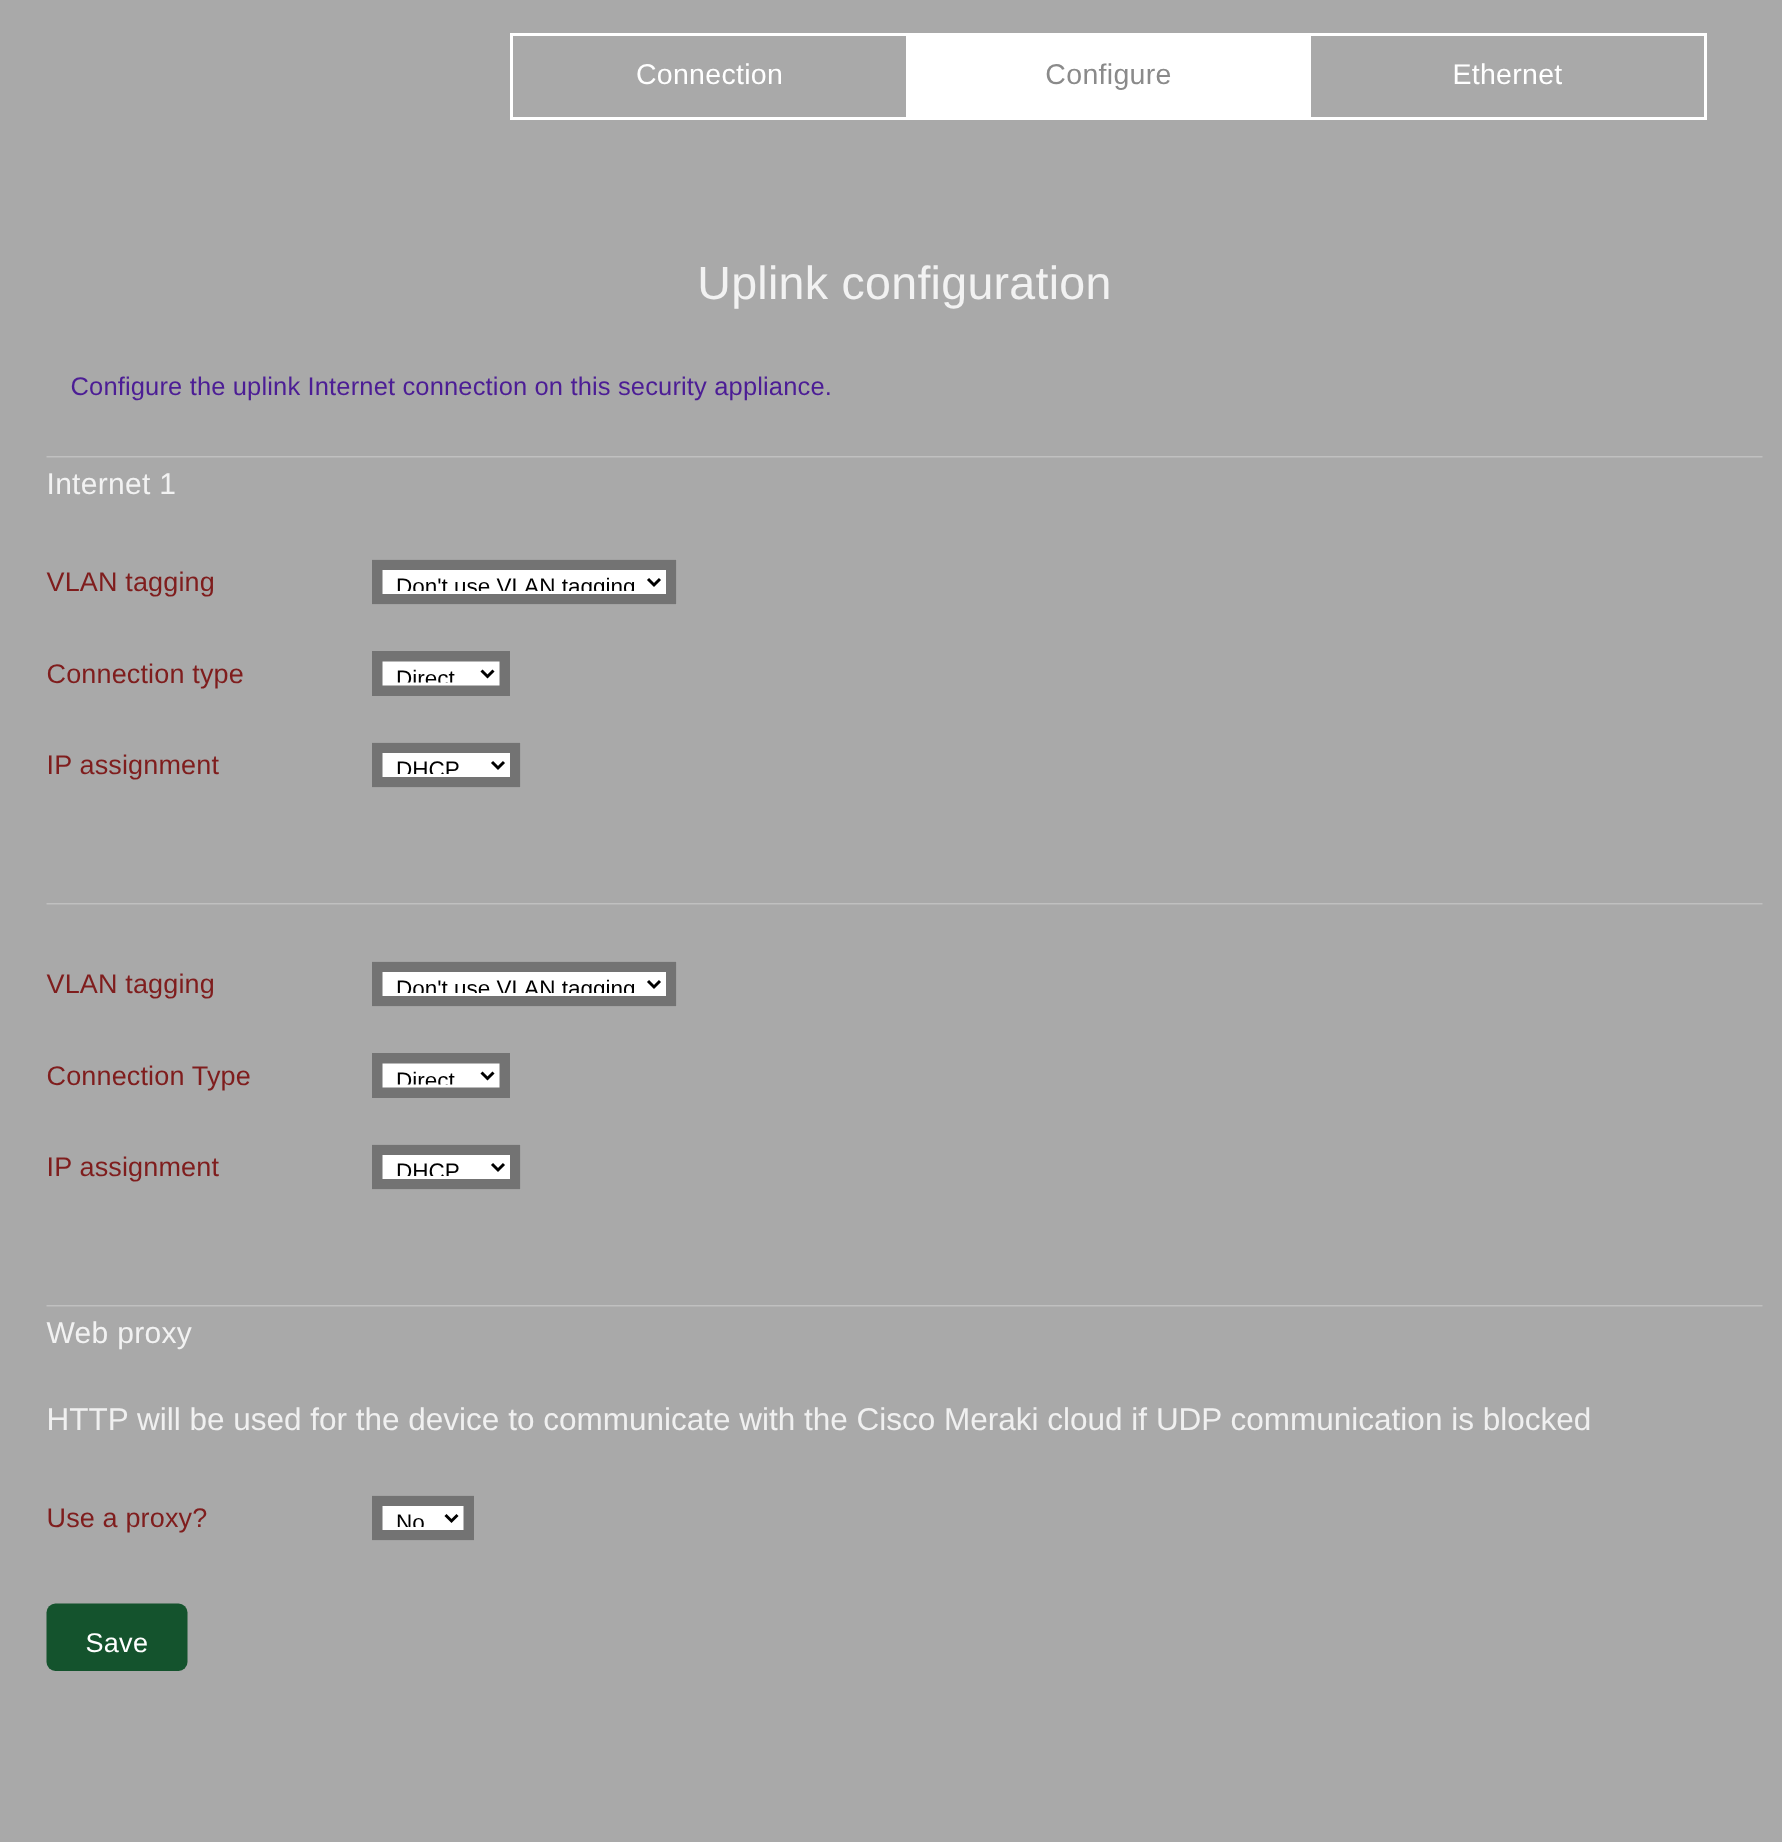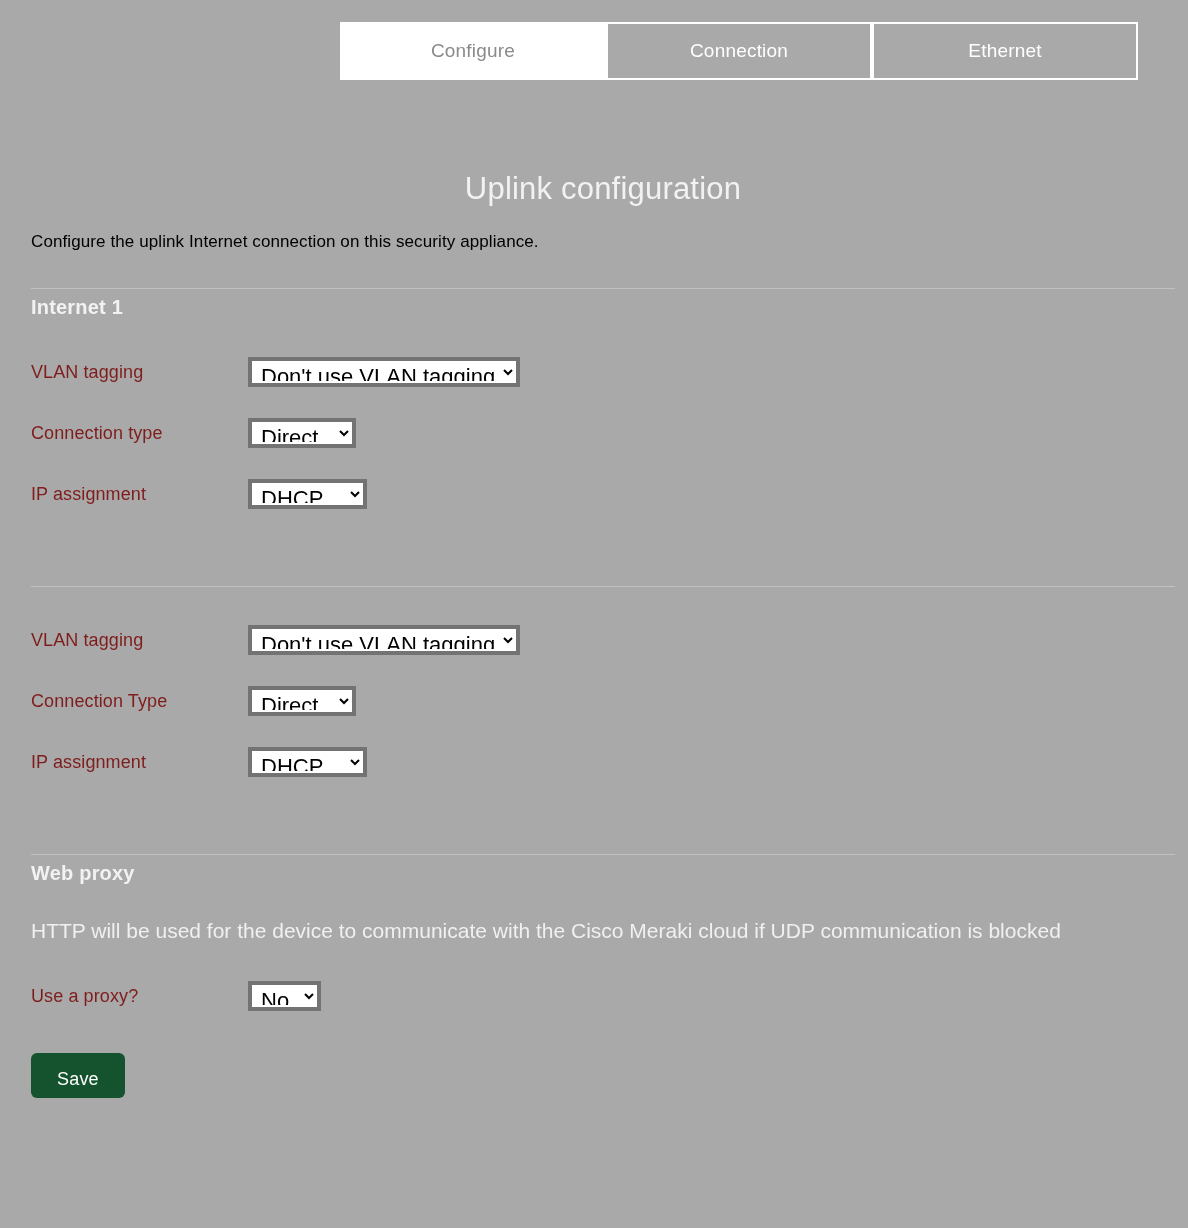--- a/index.html
+++ b/index.html
@@ -72,41 +72,41 @@
     margin: 0;
     padding-top: 80px;
     font-size: 31px;
     font-weight: normal;
     color: #f2f2f2;
     letter-spacing: 0.2px;
     line-height: 1.1;
     text-align: center;
   }
   p.page-sub {
-    margin: 0;
+    margin: 16px;
     padding-top: 26px;
     font-size: 17px;
-    color: #000000;
+    color: #4c1d95;
     letter-spacing: 0.1px;
   }
 
   .section {
     margin-top: 36px;
     width: 1144px;
   }
   .section-rule {
     height: 1px;
     background: #c0c0c0;
     width: 1144px;
   }
   .section-title {
     margin: 0;
     padding-top: 7px;
     font-size: 20px;
-    font-weight: bold;
+    font-weight: normal;
     color: #f2f2f2;
     letter-spacing: 0.2px;
   }
   .section-note {
     margin: 0;
     padding-top: 34px;
     font-size: 21px;
     color: #f0f0f0;
   }
 
@@ -121,24 +121,24 @@
   .field-label {
     width: 217px;
     flex: 0 0 217px;
     font-size: 18px;
     color: #7f1d1d;
     letter-spacing: 0.1px;
   }
 
   select.field-select {
     font-family: "Liberation Sans", sans-serif;
-    font-size: 22px;
+    font-size: 15px;
     color: #000000;
     background: #ffffff;
-    border: 4px solid #737373;
+    border: 7px solid #737373;
     border-radius: 0;
     padding: 2px 4px 2px 5px;
     height: 30px;
     line-height: 1;
     cursor: pointer;
     outline: none;
   }
 
   .save-row { margin-top: 41px; padding-bottom: 30px; }
   button.save-btn {
@@ -154,25 +154,25 @@
     letter-spacing: 0.2px;
   }
 
   .spacer-lg { height: 40px; }
 </style>
 </head>
 <body>
 
 <div class="tabbar-wrap">
   <div class="tabbar">
+    <div class="tab">
+      <span>Connection</span>
+    </div>
     <div class="tab active">
       <span>Configure</span>
-    </div>
-    <div class="tab">
-      <span>Connection</span>
     </div>
     <div class="tab">
       <span>Ethernet</span>
     </div>
   </div>
 </div>
 
 <div class="content">
   <div class="inner">
 

